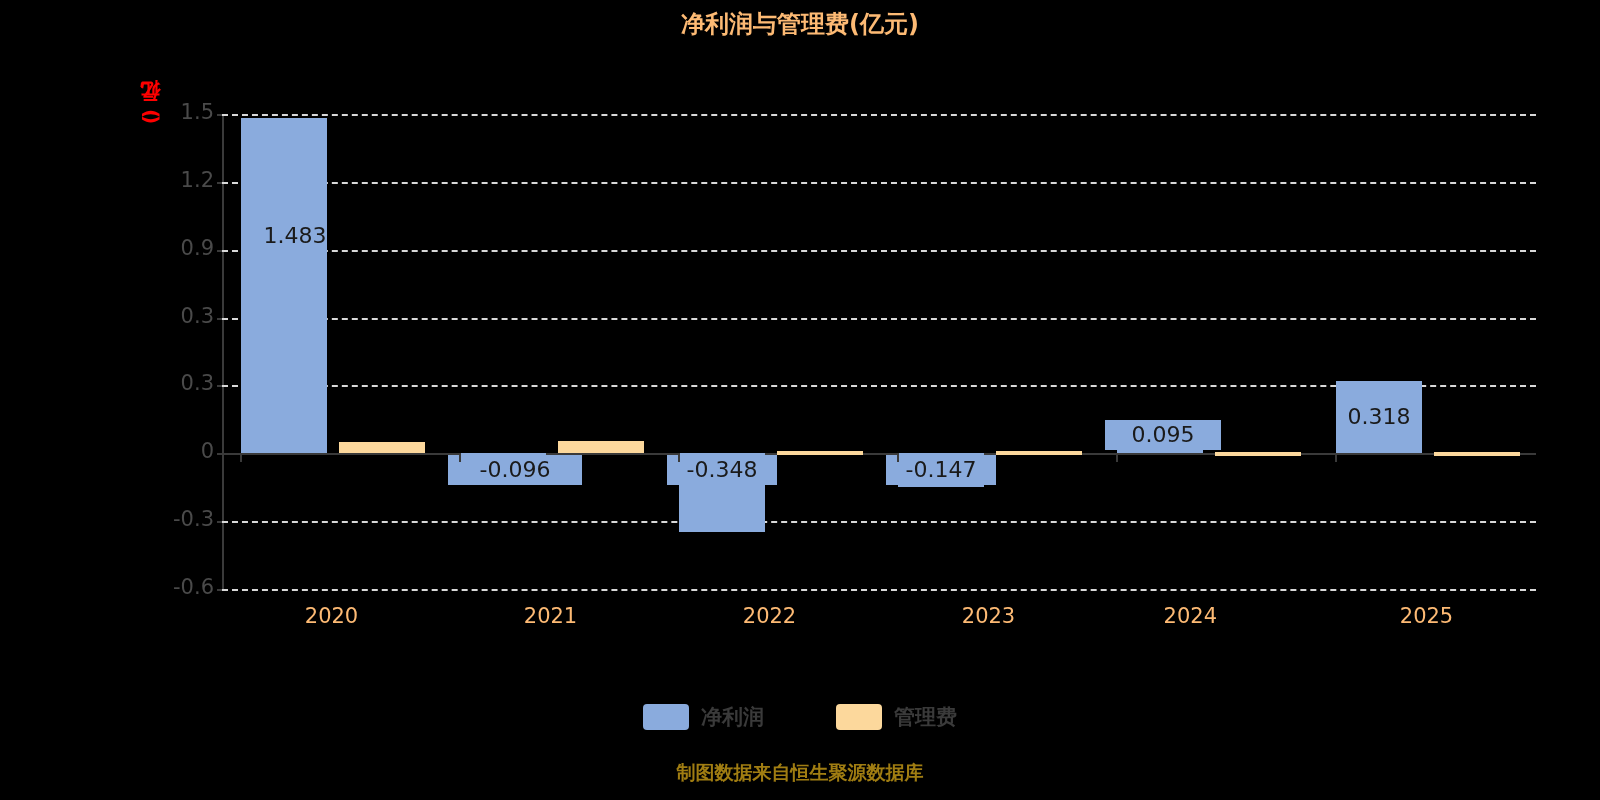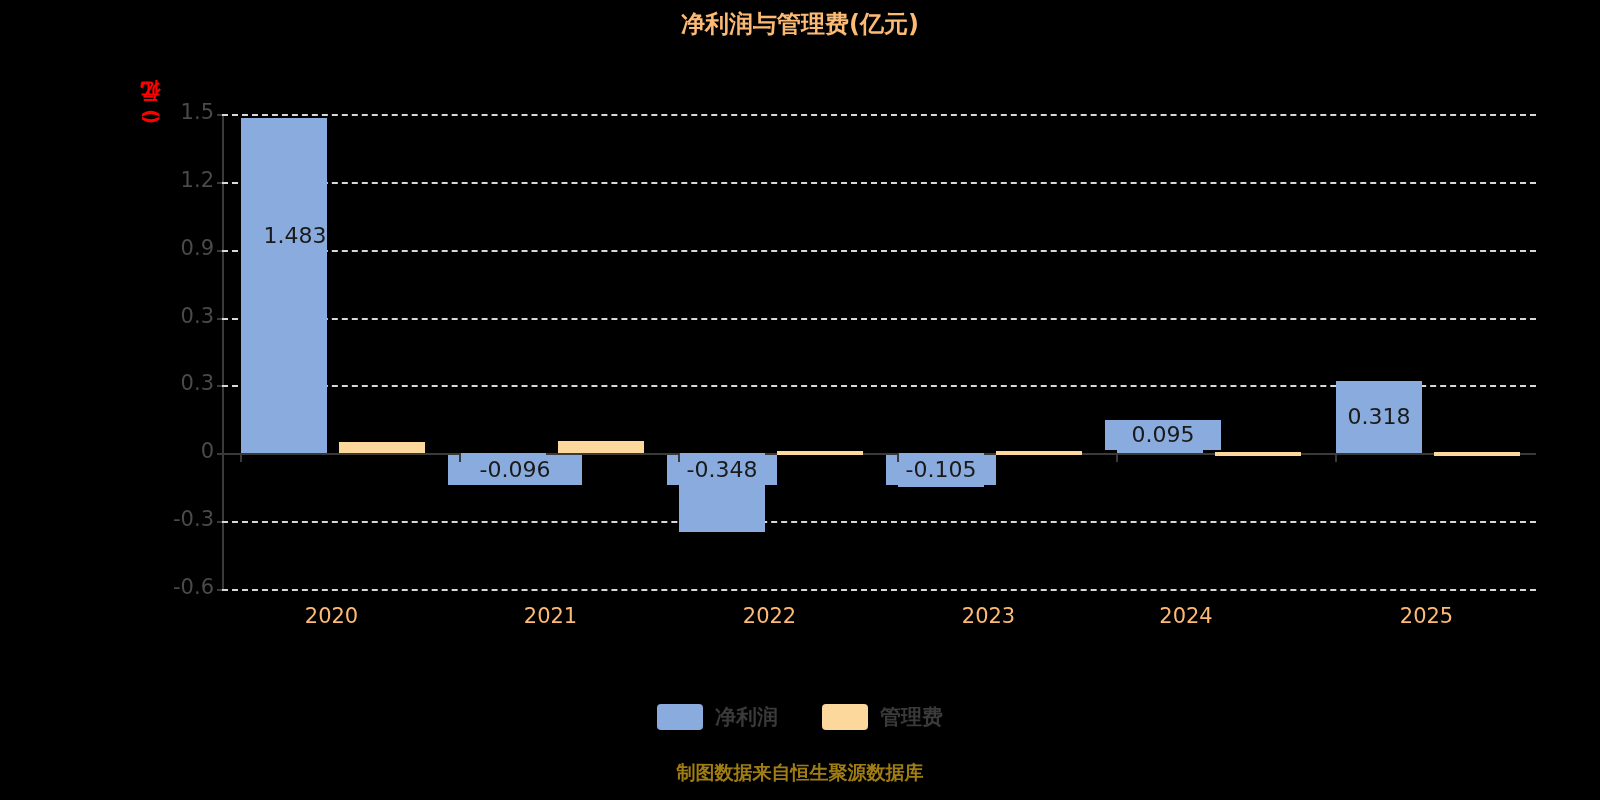--- a/index.html
+++ b/index.html
@@ -98,21 +98,21 @@
   }
   .val-label.boxed{background:#8aabdd;}
 
   
   .legend{
     position:absolute;
     left:0;top:703px;width:1600px;
     display:flex;justify-content:center;align-items:center;
     gap:0px;
   }
-  .legend-item{display:flex;align-items:center;margin:0 22px;}
+  .legend-item{display:flex;align-items:center;margin:0 36px;}
   .legend-swatch{
     width:46px;height:26px;border-radius:4px;margin-right:12px;
   }
   .legend-swatch.net{background:#8aabdd;}
   .legend-swatch.mgmt{background:#fcd89c;}
   .legend-text{font-size:21px;color:#3a3a3a;font-weight:bold;}
 
   
   .footer{
     position:absolute;left:0;top:760px;width:1600px;
@@ -171,21 +171,21 @@
         <div class="bar mgmt" style="left: 117px; top: 327.976px; width: 86px; height: 11.3095px;"></div>
         <div class="val-label" style="left: 19px; width: 108px; top: 106.565px;">1.483</div>
         <div class="bar net" style="left: 238px; top: 339.286px; width: 86px; height: 21.7143px;"></div>
         <div class="bar mgmt" style="left: 336px; top: 326.845px; width: 86px; height: 12.4405px;"></div>
         <div class="val-label boxed" style="left: 226px; width: 134px; top: 341.286px;">-0.096</div>
         <div class="bar net" style="left: 457px; top: 339.286px; width: 86px; height: 78.7143px;"></div>
         <div class="bar mgmt" style="left: 555px; top: 336.571px; width: 86px; height: 4px;"></div>
         <div class="val-label boxed" style="left: 445px; width: 110px; top: 341.286px;">-0.348</div>
         <div class="bar net" style="left: 676px; top: 339.286px; width: 86px; height: 33.25px;"></div>
         <div class="bar mgmt" style="left: 774px; top: 337.476px; width: 86px; height: 4px;"></div>
-        <div class="val-label boxed" style="left: 664px; width: 110px; top: 341.286px;">-0.105</div>
+        <div class="val-label boxed" style="left: 664px; width: 110px; top: 341.286px;">-0.147</div>
         <div class="bar net" style="left: 895px; top: 317.798px; width: 86px; height: 21.4881px;"></div>
         <div class="bar mgmt" style="left: 993px; top: 337.929px; width: 86px; height: 4px;"></div>
         <div class="val-label boxed" style="left: 883px; width: 116px; top: 305.798px; text-align: center;">0.095</div>
         <div class="bar net" style="left: 1114px; top: 267.357px; width: 86px; height: 71.9286px;"></div>
         <div class="bar mgmt" style="left: 1212px; top: 338.155px; width: 86px; height: 4px;"></div>
         <div class="val-label" style="left: 1114px; width: 86px; top: 288.321px;">0.318</div>
       </div>
     <div id="xticks">
         <div class="x-tick" style="left: 18px; top: 339.286px;"></div>
         <div class="x-tick" style="left: 237px; top: 339.286px;"></div>
@@ -194,21 +194,21 @@
         <div class="x-tick" style="left: 894px; top: 339.286px;"></div>
         <div class="x-tick" style="left: 1113px; top: 339.286px;"></div>
       </div>
   </div>
 
   <div id="x-labels">
       <div class="x-label" style="left: 331.5px;">2020</div>
       <div class="x-label" style="left: 550.5px;">2021</div>
       <div class="x-label" style="left: 769.5px;">2022</div>
       <div class="x-label" style="left: 988.5px;">2023</div>
-      <div class="x-label" style="left: 1186px;">2024</div>
+      <div class="x-label" style="left: 1157px; text-align: right;">2024</div>
       <div class="x-label" style="left: 1426.5px;">2025</div>
     </div>
 
   <div class="legend" id="legend">
       <div class="legend-item">
         <div class="legend-swatch net"></div>
         <div class="legend-text">净利润</div>
       </div>
       <div class="legend-item">
         <div class="legend-swatch mgmt"></div>

